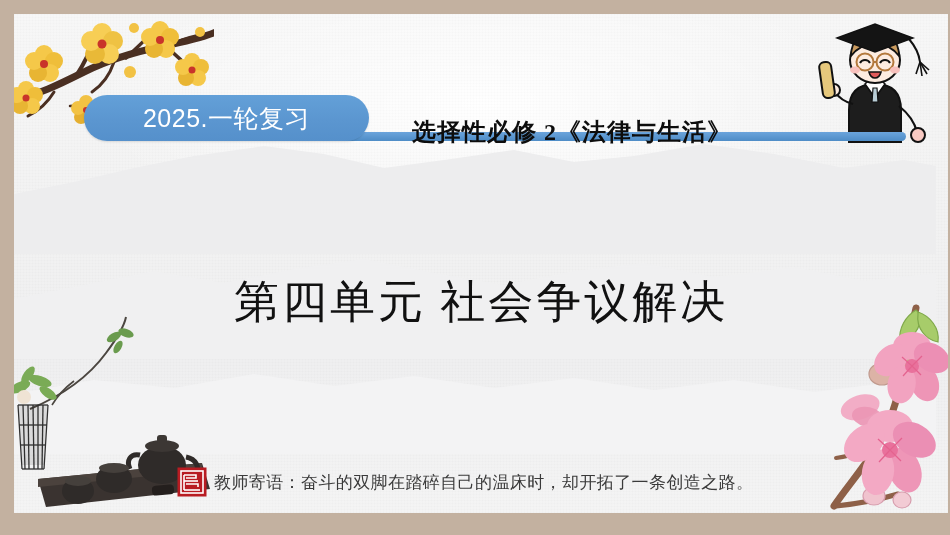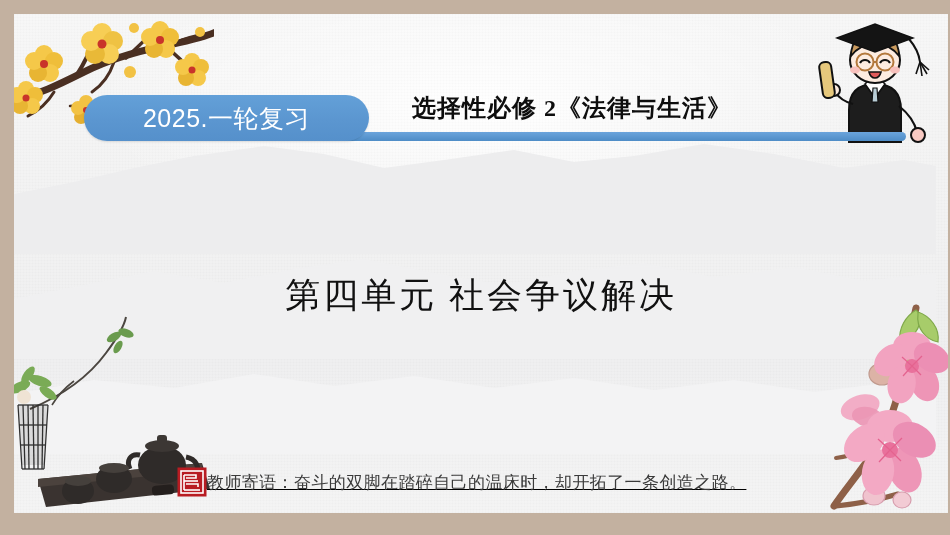--- a/index.html
+++ b/index.html
@@ -49,37 +49,37 @@
     display:flex;align-items:center;justify-content:center;
     box-shadow:0 1px 2px rgba(0,0,0,.12);
   }
   .pill-label{
     color:#ffffff;font-size:25px;letter-spacing:.5px;
     font-family:"Liberation Sans","DejaVu Sans",sans-serif;
     white-space:nowrap;
   }
   
   .subject{
-    position:absolute;left:398px;top:78px;
+    position:absolute;left:398px;top:102px;
     font-size:24px;font-weight:bold;color:#0d0d0d;
     letter-spacing:1px;white-space:nowrap;
     font-family:"Liberation Serif","DejaVu Serif",serif;
   }
   
   .main-title{
     position:absolute;left:0;right:0;top:258px;
     text-align:center;
-    font-size:35px;color:#111;letter-spacing:3px;
+    font-size:45px;color:#111;letter-spacing:3px;
     font-family:"Liberation Serif","DejaVu Serif",serif;
     white-space:nowrap;
   }
   
   .footer{
     position:absolute;left:163px;bottom:16px;
-    display:flex;align-items:center;text-decoration:underline;
+    display:flex;align-items:center;gap:7px;
   }
   .seal{width:30px;height:30px;flex:0 0 auto;display:block;}
   .footer-text{
     font-size:17px;color:#3a3a3a;letter-spacing:.4px;white-space:nowrap;
     font-family:"Liberation Serif","DejaVu Serif",serif;
   }
   
   .dec{position:absolute;pointer-events:none;}
   .dec-plum{left:0px;top:0px;width:200px;height:120px;}
   .dec-peach{right:-4px;bottom:0px;width:140px;height:215px;}

